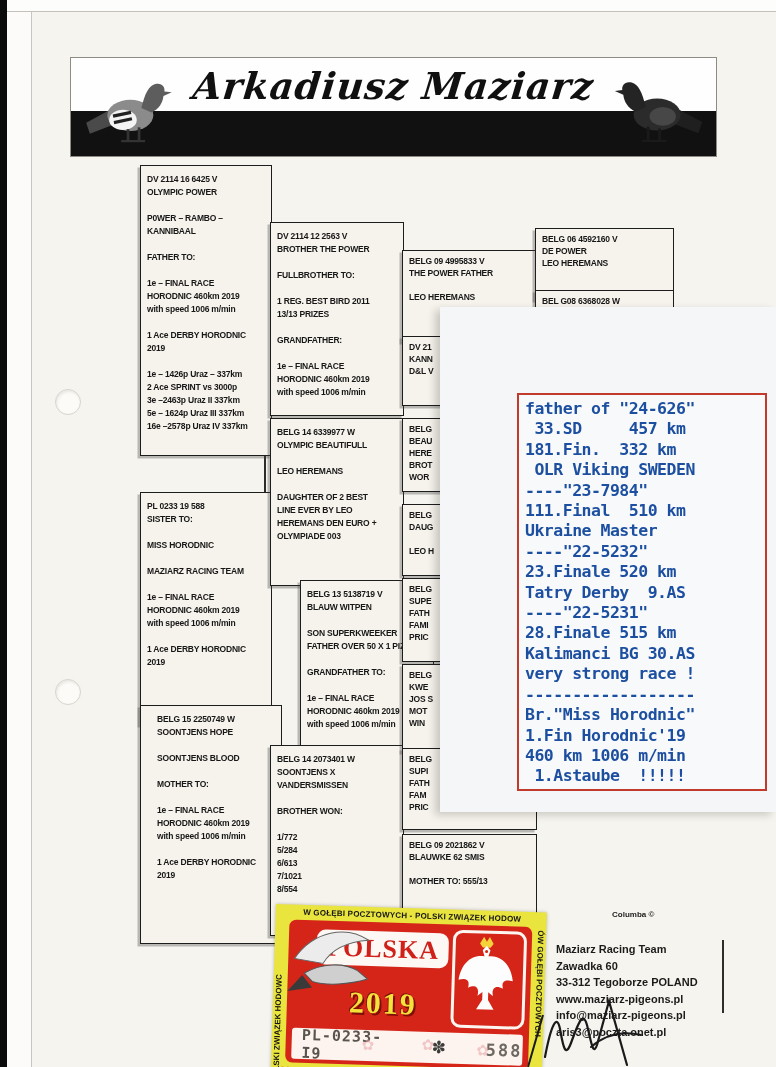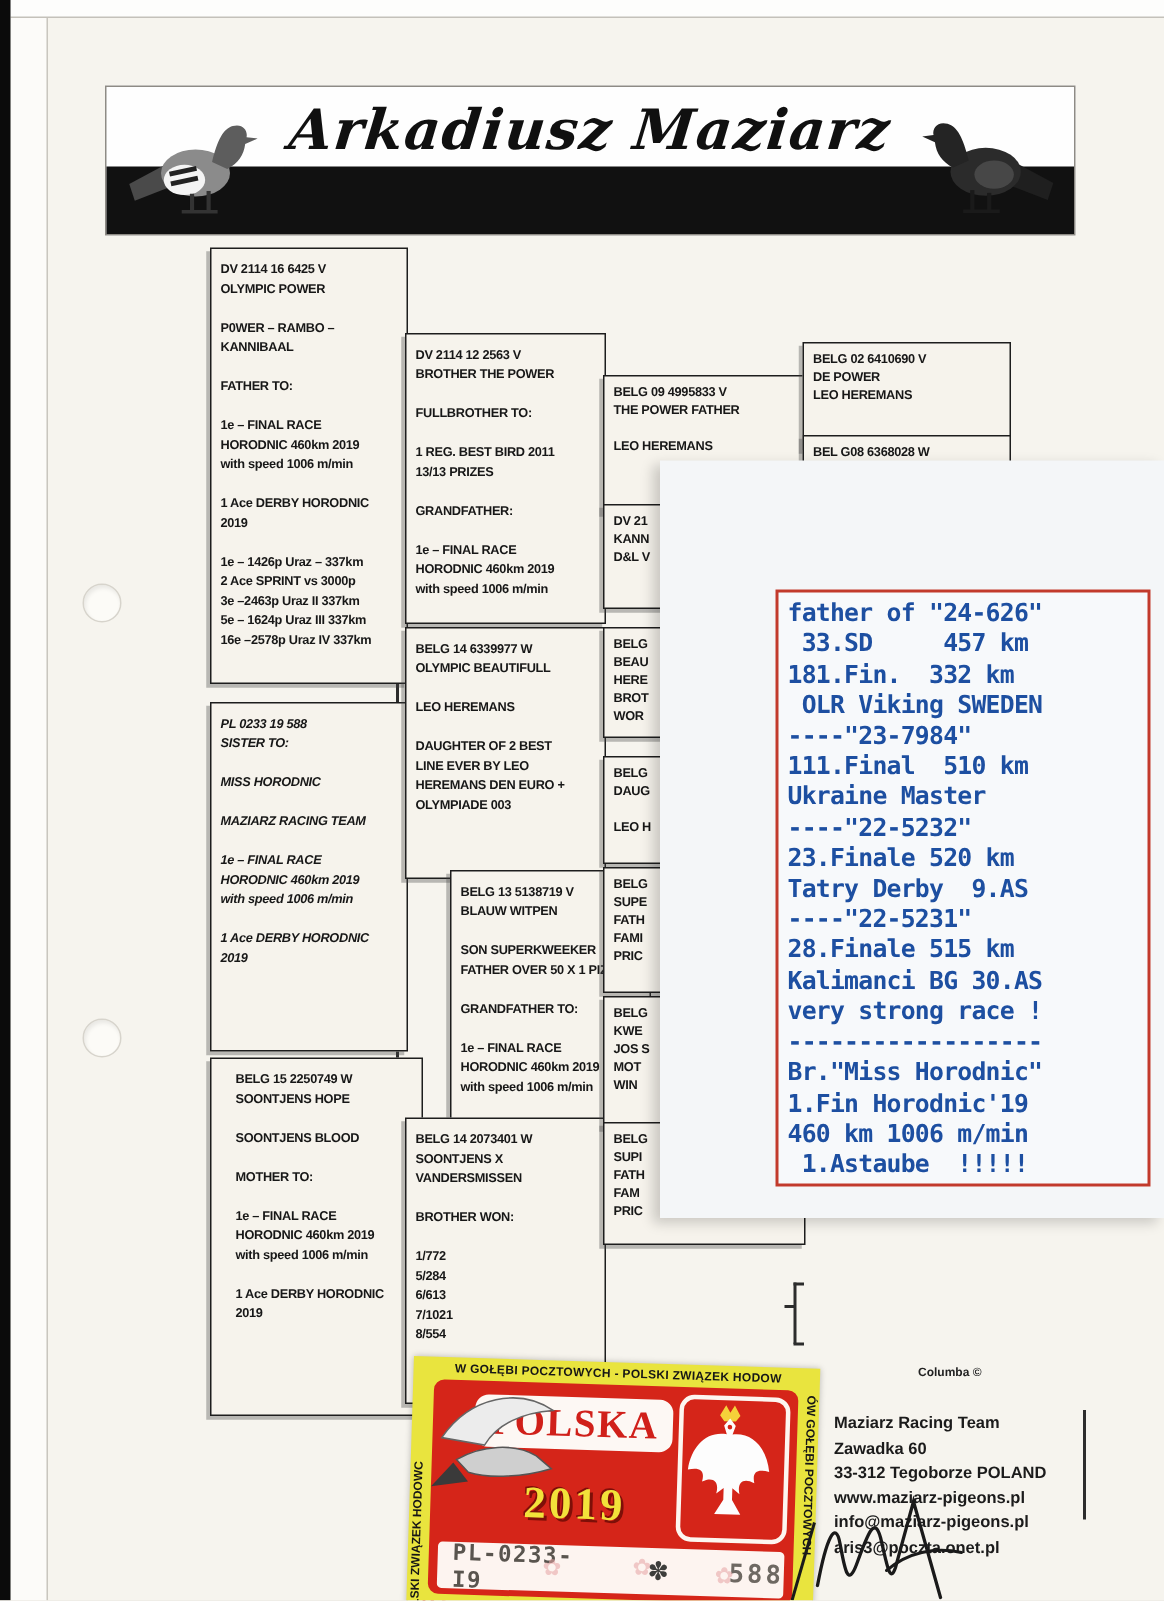--- a/index.html
+++ b/index.html
@@ -153,21 +153,21 @@
 with speed 1006 m/min
 
 1 Ace DERBY HORODNIC
 2019
 
 1e – 1426p Uraz – 337km
 2 Ace SPRINT vs 3000p
 3e –2463p Uraz II 337km
 5e – 1624p Uraz III 337km
 16e –2578p Uraz IV 337km</div>
-  <div class="box" style="left:140px;top:468px;width:118px;height:217px;font-style:italic;">PL 0233 19 588
+  <div class="box" style="left:140px;top:492px;width:118px;height:217px;">PL 0233 19 588
 SISTER TO:
 
 MISS HORODNIC
 
 MAZIARZ RACING TEAM
 
 1e – FINAL RACE
 HORODNIC 460km 2019
 with speed 1006 m/min
 
@@ -256,22 +256,26 @@
   <div class="box box-sm" style="left:402px;top:664px;width:121px;height:78px;">BELG
 KWE
 JOS S
 MOT
 WIN</div>
   <div class="box box-sm" style="left:402px;top:748px;width:121px;height:72px;">BELG
 SUPI
 FATH
 FAM
 PRIC</div>
-
-  <div class="box box-sm" style="left:535px;top:228px;width:125px;height:62px;">BELG 02 6410690 V
+  <div class="box box-sm" style="left:402px;top:834px;width:121px;height:72px;">BELG 09 2021862 V
+BLAUWKE 62 SMIS
+
+MOTHER TO: 555/13</div>
+
+  <div class="box box-sm" style="left:535px;top:228px;width:125px;height:62px;">BELG 06 4592160 V
 DE POWER
 LEO HEREMANS</div>
   <div class="box box-sm" style="left:535px;top:290px;width:125px;height:40px;">BEL G08 6368028 W
 SISTER SUPERDUIF</div>
 
   <div class="credit">Columba ©</div>
 
   <div class="note-card">
     <div class="note-frame">
       <div class="note-text">father of "24-626"

